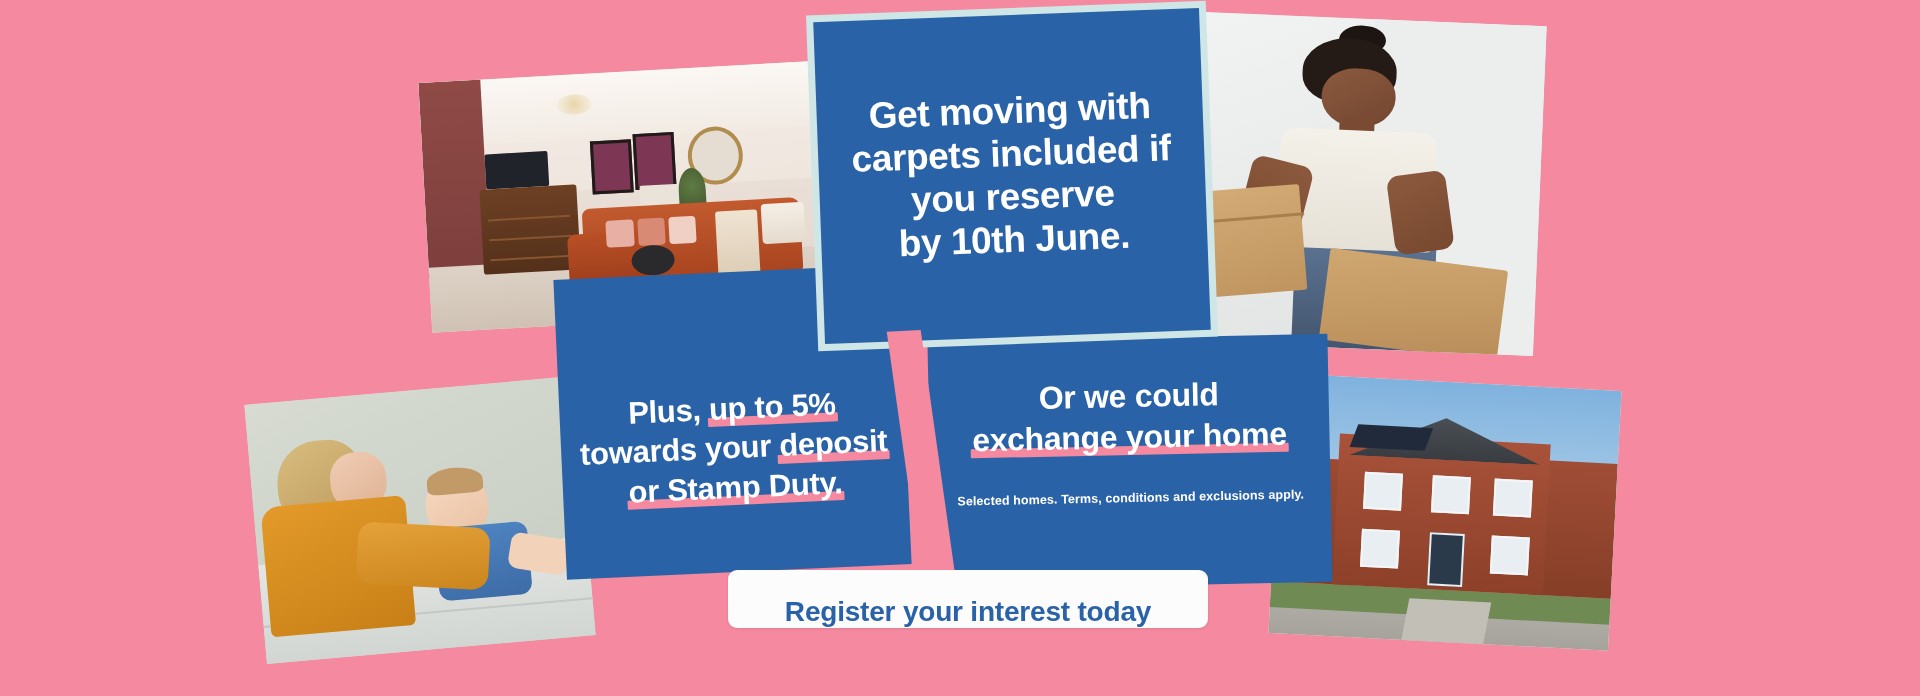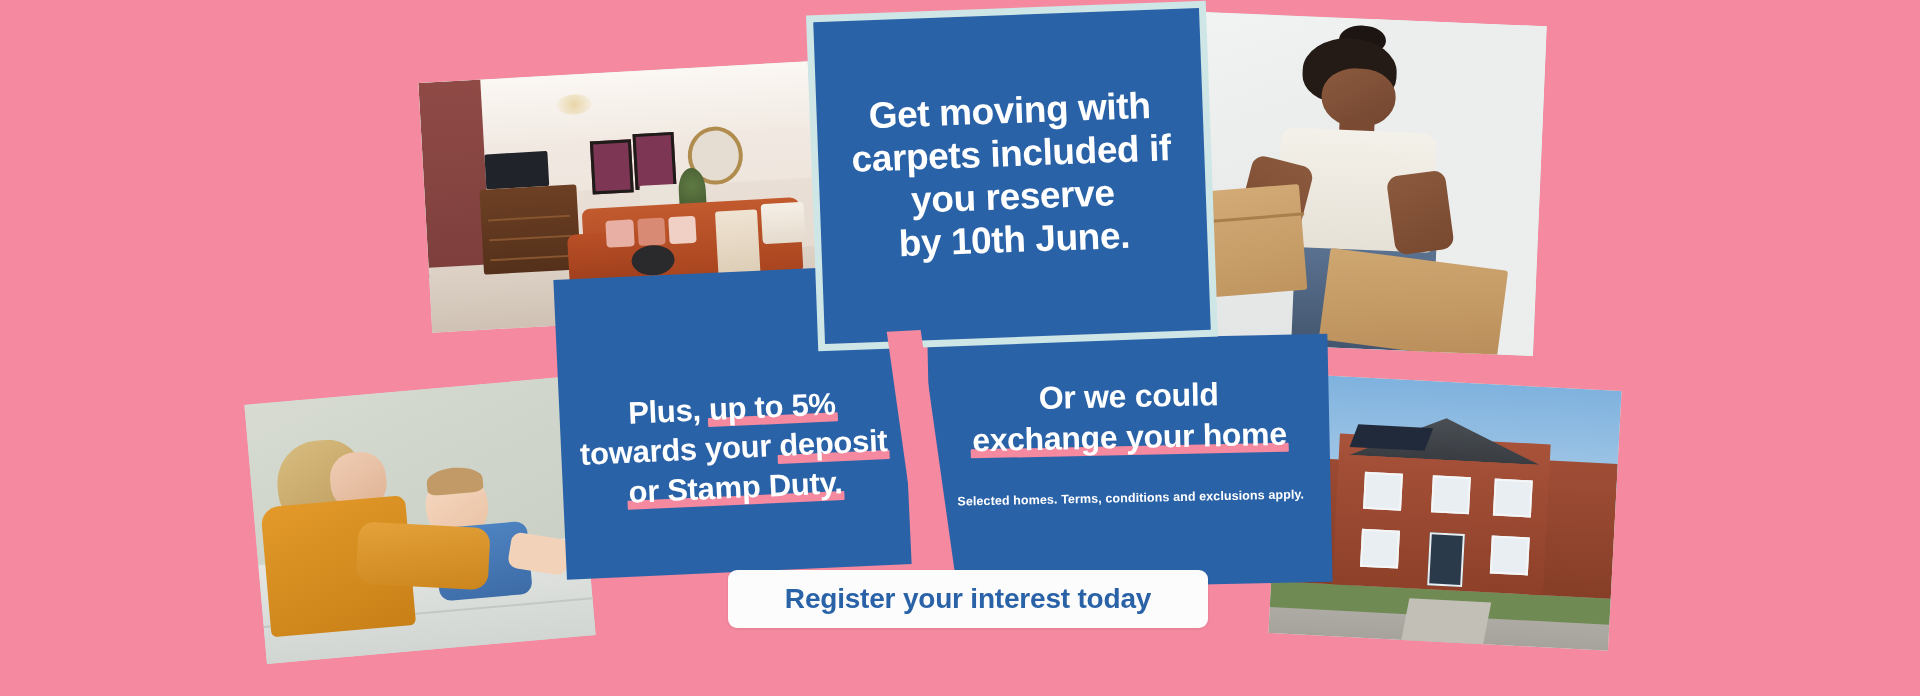--- a/index.html
+++ b/index.html
@@ -161,21 +161,21 @@
      background:#F4899F;transform:rotate(-3deg) skewX(5deg);z-index:6;}
 
   
   .hl{position:relative;display:inline-block;white-space:nowrap;}
   .hl::after{content:"";position:absolute;left:-2px;right:-2px;bottom:2px;height:9px;
      background:#F4899F;z-index:-1;border-radius:1px;}
   .headline-text .hl::after{height:10px;bottom:3px;}
 
   
   .cta{position:absolute;left:728px;top:570px;width:480px;height:58px;
-     background:#FCFCFC;border-radius:9px;display:flex;align-items:center;
+     background:#FCFCFC;border-radius:9px;display:flex;align-items:flex-end;
      justify-content:center;box-shadow:0 1px 3px rgba(0,0,0,.08);z-index:30;
      cursor:pointer;}
   .cta-label{color:#2A62A8;font-size:28px;font-weight:700;letter-spacing:-.2px;}
 
   .z1{z-index:1;} .z3{z-index:3;} .z5{z-index:5;}
 </style>
 </head>
 <body>
 
 <div class="stage">

